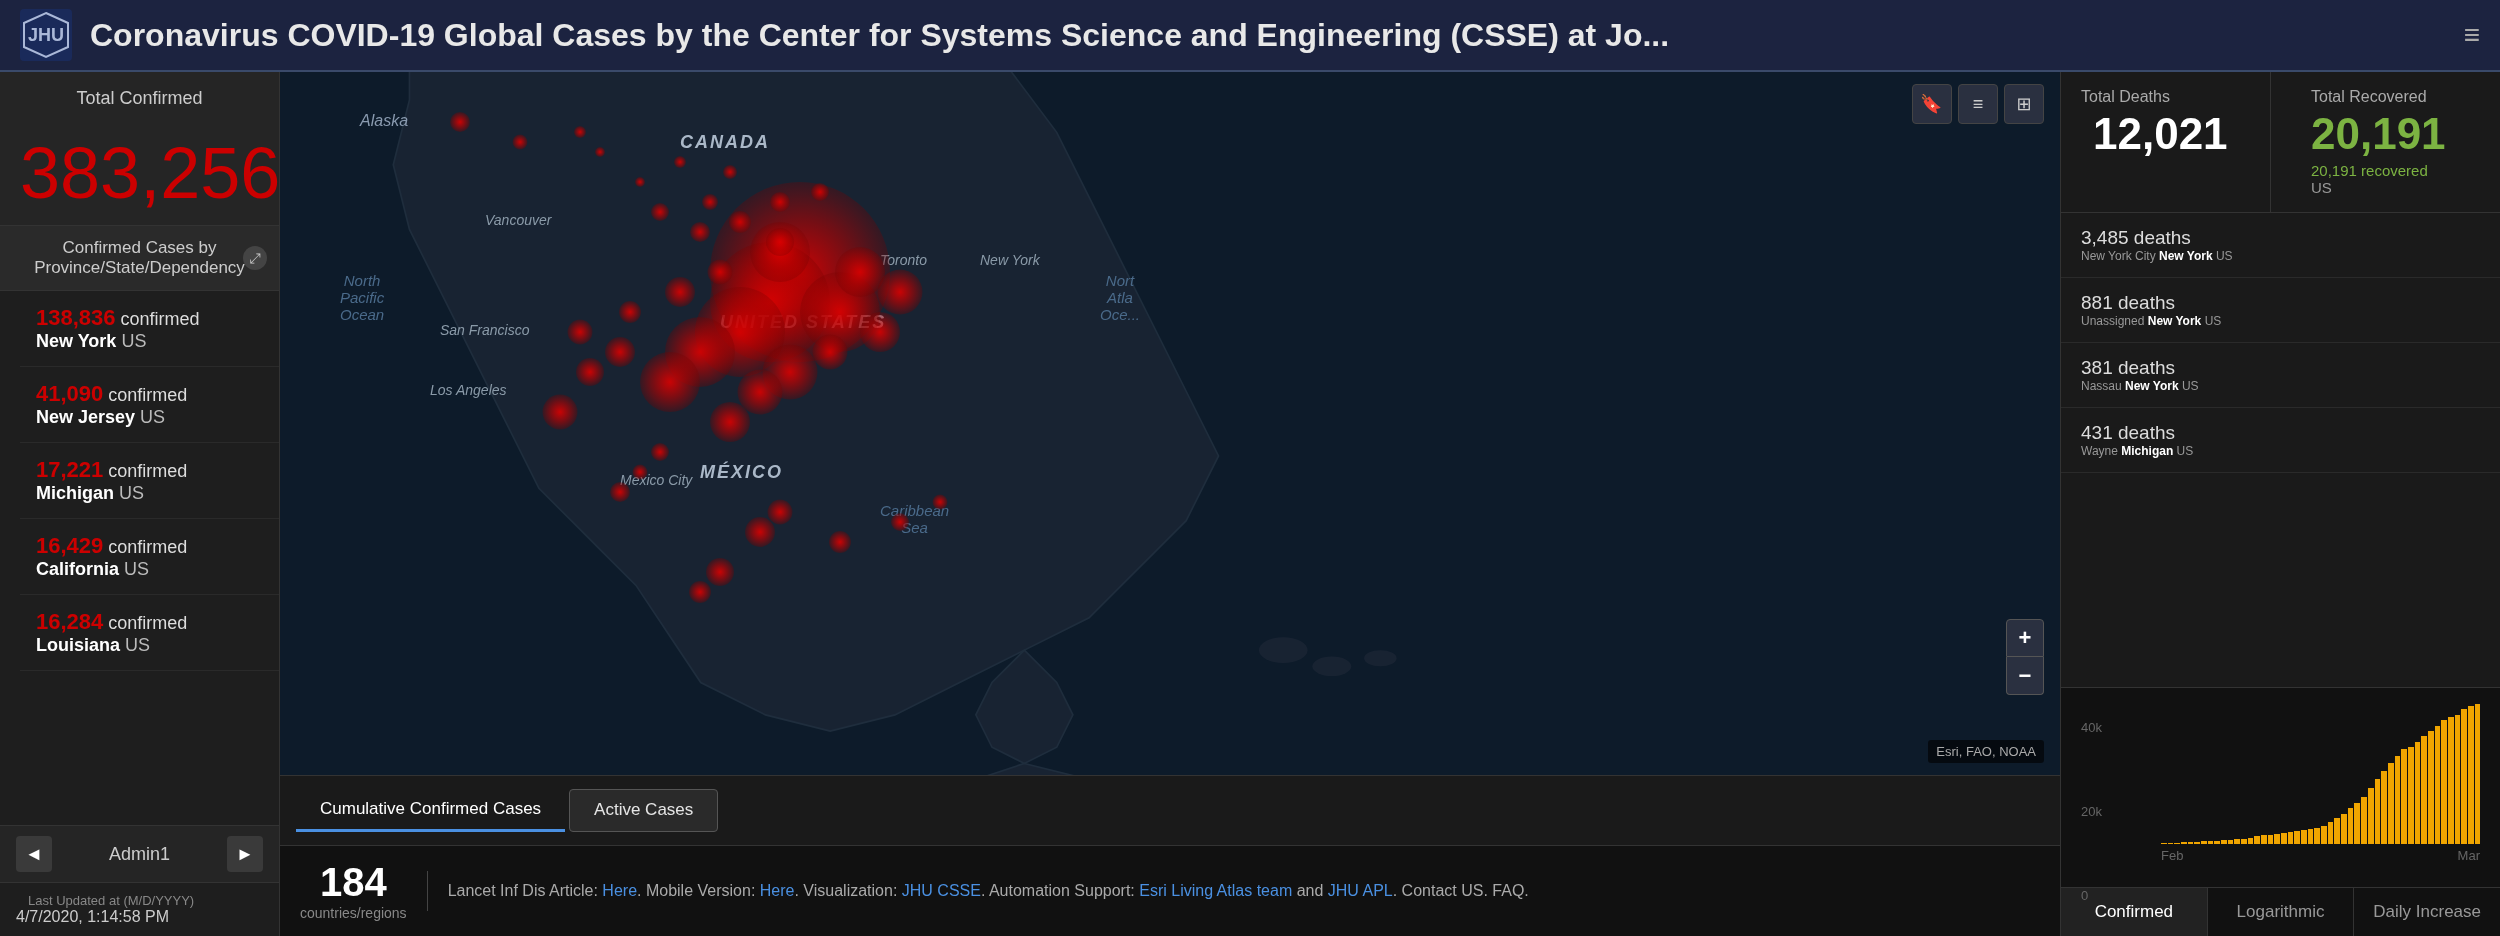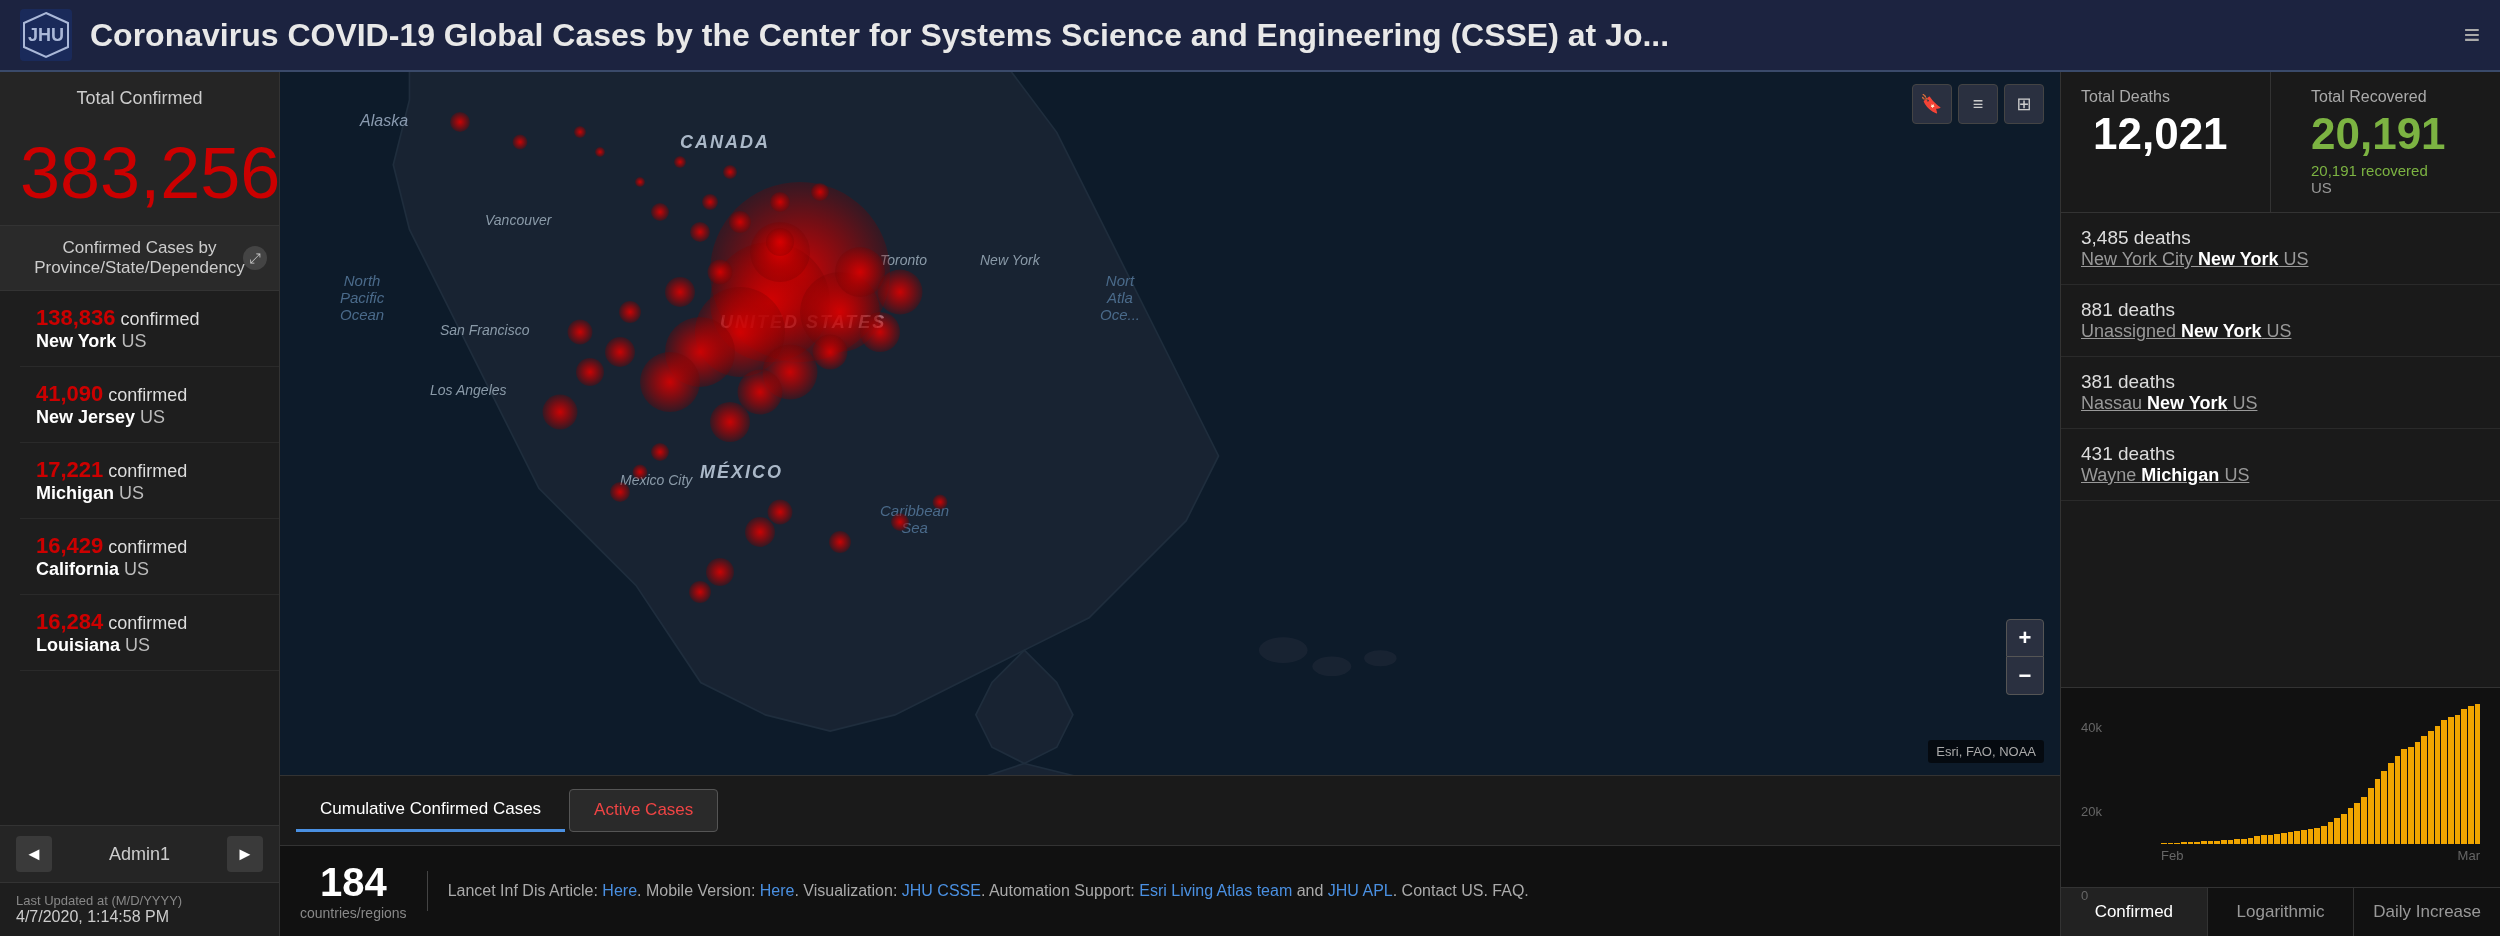--- a/index.html
+++ b/index.html
@@ -284,21 +284,21 @@
       padding: 13px 16px;
       gap: 4px;
       border-top: 1px solid #333;
     }
     .map-tab {
       padding: 10px 24px;
       font-size: 17px;
       border-radius: 4px;
       cursor: pointer;
       border: 1px solid #555;
-      color: #ef4444;
+      color: #e5e5e5;
       background: #2a2a2a;
     }
     .map-tab.active {
       background: transparent;
       border-bottom: 3px solid #4a90e2;
       color: #fff;
       border-top: none;
       border-left: none;
       border-right: none;
       border-radius: 0;
@@ -383,23 +383,22 @@
     }
     .death-item {
       padding: 14px 20px;
       border-bottom: 1px solid #2a2a2a;
     }
     .death-count {
       font-size: 19px;
       color: #ddd;
     }
     .death-location {
-      font-size: 18px;
+      font-size: 12px;
       color: #999;
-      text-decoration: underline;
     }
     .death-location strong { color: #fff; }
 
     
     .chart-area {
       height: 200px;
       background: #111;
       border-top: 1px solid #333;
       padding: 16px 20px 0;
       position: relative;
@@ -541,21 +540,21 @@
     </div>
       </div>
 
     <div class="left-panel-nav">
       <button class="nav-arrow">◄</button>
       <span class="nav-label">Admin1</span>
       <button class="nav-arrow">►</button>
     </div>
 
     <div class="last-updated">
-      <div style="font-size:13px;color:#888;">Last Updated at (M/D/YYYY)</div>
+      <div style="font-size:13px;color:#888;margin-left:12px;">Last Updated at (M/D/YYYY)</div>
       <div class="date">4/7/2020, 1:14:58 PM</div>
     </div>
   </div>
 
   <div class="map-area">
     <div class="map-container">
       <div class="map-bg">
 
         <svg class="map-svg-overlay" viewBox="0 0 1100 600" preserveAspectRatio="xMidYMid slice" xmlns="http://www.w3.org/2000/svg">
 

